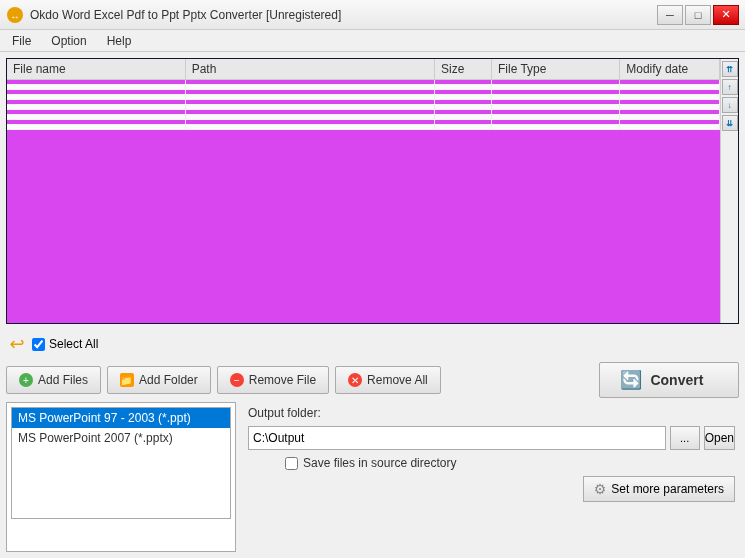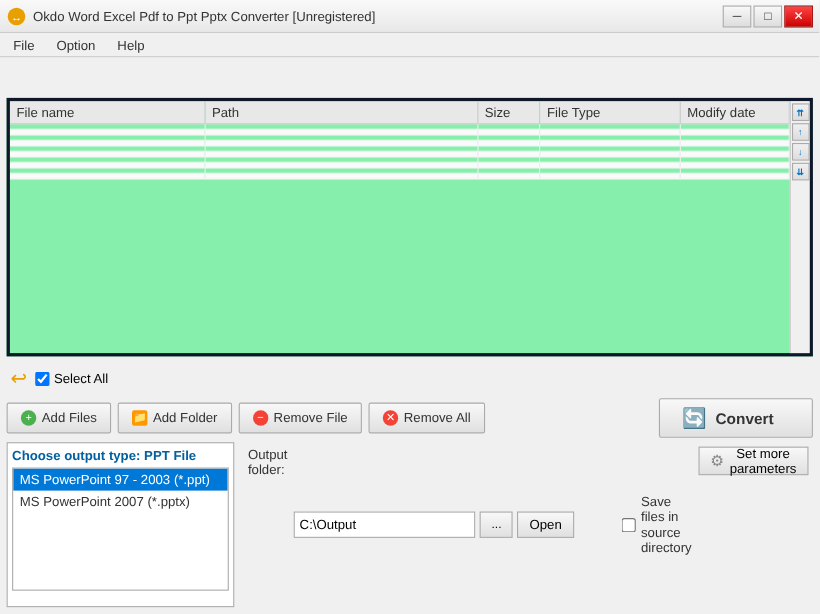--- a/index.html
+++ b/index.html
@@ -75,25 +75,24 @@
     .main-container {
       display: flex;
       flex-direction: column;
       height: calc(558px - 52px);
       padding: 6px;
       gap: 6px;
     }
     
     .file-table-wrapper {
       flex: 1;
-      border: 3px solid #0f172a;
-      background: #86efac;
+      border: 1px solid #0f172a;
+      background: #d946ef;
       display: flex;
       position: relative;
-      margin-top: 31px;
     }
     .file-table {
       flex: 1;
       overflow: auto;
     }
     table {
       width: 100%;
       border-collapse: collapse;
       font-size: 12px;
     }
@@ -254,21 +253,21 @@
       color: #333;
     }
     .output-list li.selected {
       background: #0078d7;
       color: white;
     }
     
     .output-folder-panel {
       flex: 1;
       display: flex;
-      flex-direction: row;
+      flex-direction: column;
       gap: 6px;
       padding: 4px;
     }
     .folder-label {
       font-size: 12px;
       color: #333;
     }
     .folder-row {
       display: flex;
       gap: 4px;
@@ -288,21 +287,21 @@
       border: 1px solid #aaa;
       background: linear-gradient(to bottom, #f8f8f8, #e0e0e0);
       cursor: pointer;
       font-size: 11px;
       display: flex;
       align-items: center;
       justify-content: center;
     }
     .open-btn {
       height: 24px;
-      padding: 0 10px;
+      padding: 0 0;
       border: 1px solid #aaa;
       background: linear-gradient(to bottom, #f8f8f8, #e0e0e0);
       cursor: pointer;
       font-size: 12px;
     }
     .checkbox-row {
       display: flex;
       align-items: center;
       gap: 5px;
       font-size: 12px;
@@ -480,23 +479,20 @@
     <div class="spacer"></div>
     <button class="convert-btn">
       <span class="convert-icon">🔄</span>
       <span>Convert</span>
     </button>
   </div>
 
   <div class="bottom-panel">
 
     <div class="output-type-box">
-      <div class="output-type-title">
-        <span>Choose output type: </span><span style="color:#0060a0;font-weight:bold;">PPT File</span>
-      </div>
       <ul class="output-list">
         <li class="selected">MS PowerPoint 97 - 2003 (*.ppt)</li>
         <li>MS PowerPoint 2007 (*.pptx)</li>
       </ul>
     </div>
 
     <div class="output-folder-panel">
       <div class="folder-label">Output folder:</div>
       <div class="folder-row">
         <input type="text" class="folder-input" value="C:\Output" style="">

